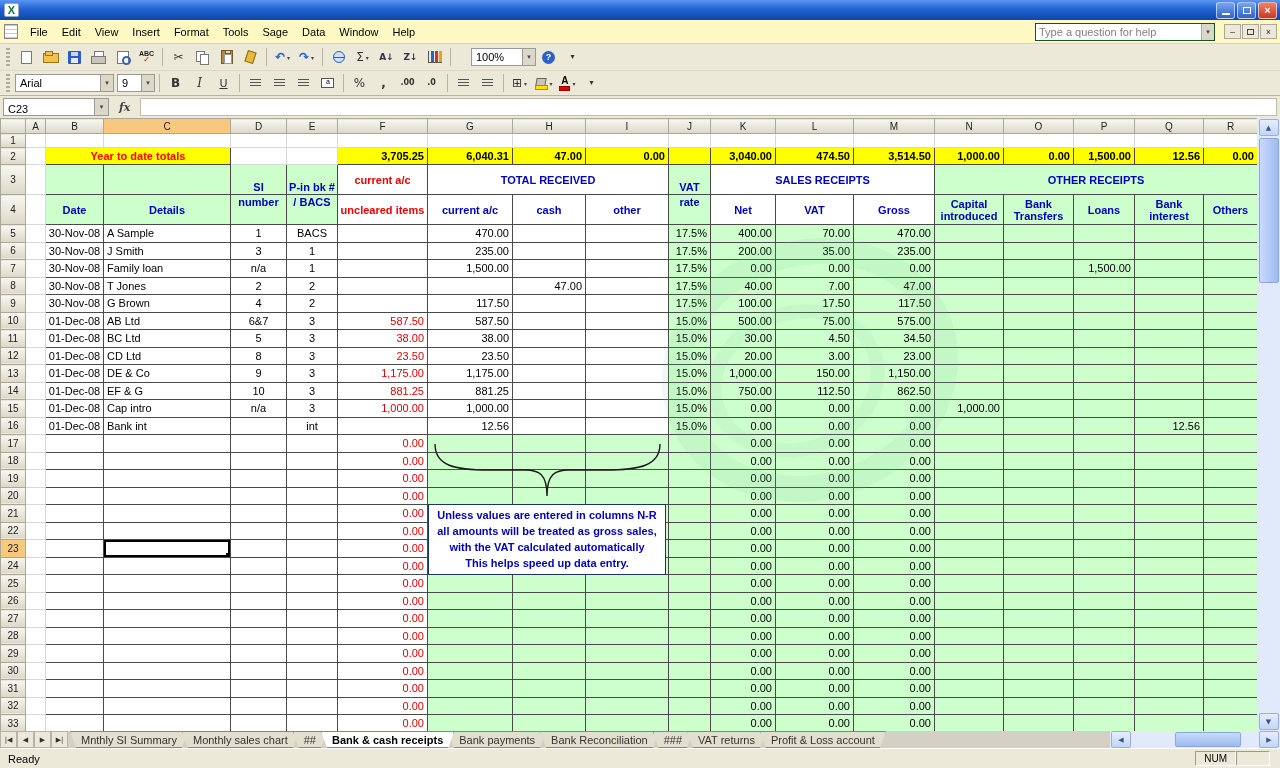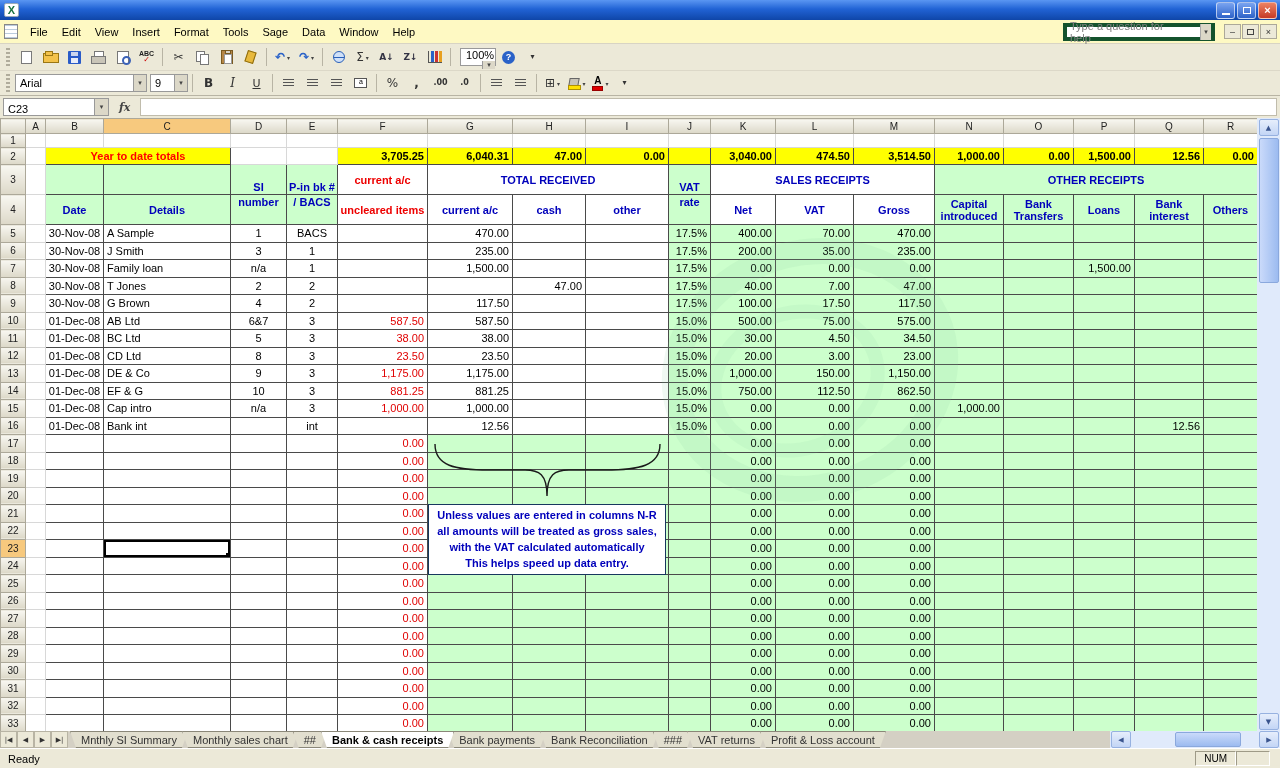--- a/index.html
+++ b/index.html
@@ -19,21 +19,21 @@
   .wb.close{background:linear-gradient(180deg,#ec8262,#c53a26);}
   .wb .dash{width:8px;height:2px;background:#fff;margin-top:7px;}
   .boxglyph{width:8px;height:7px;border:1px solid #fff;display:inline-block;}
 
   
   .menubar{position:absolute;left:0;top:20px;width:1280px;height:24px;background:#fef9c3;
     display:flex;align-items:center;padding-left:2px;border-bottom:1px solid #d8d4c4;}
   .sheeticon{width:14px;height:15px;background:#fff;border:1px solid #888;margin:0 5px 0 2px;
     background-image:repeating-linear-gradient(180deg,#bcd 0 1px,transparent 1px 4px);}
   .menu-item{padding:4px 7px;cursor:default;}
-  .help-box{margin-left:auto;width:152px;height:18px;background:#fff;border:4px solid #14532d;
+  .help-box{margin-left:auto;width:180px;height:18px;background:#fff;border:1px solid #14532d;
     color:#808080;display:flex;align-items:center;padding-left:3px;gap:32px;}
   .help-box .dd{margin-left:auto;width:13px;height:16px;background:#dcd8c8;border-left:1px solid #aaa;
     display:inline-flex;align-items:center;justify-content:center;font-size:7px;color:#444;}
   .mwb{display:flex;margin:0 3px 0 8px;}
   .mwb .sbx{width:17px;height:15px;border:1px solid #aca899;background:#ece9d8;margin-left:1px;
     display:inline-flex;align-items:center;justify-content:center;font-size:9px;color:#333;}
   .mwb .boxglyph{border-color:#444;width:7px;height:6px;}
 
   
   .toolbar{position:absolute;left:0;width:1280px;display:flex;align-items:center;gap:1px;
@@ -49,22 +49,22 @@
   .gly.srt{font-size:9px;font-weight:bold;color:#334;}
   .gly.b{font-weight:bold;font-size:12px;}
   .gly.it{font-style:italic;font-family:"DejaVu Serif",serif;font-size:12px;}
   .gly.un{text-decoration:underline;font-size:11px;}
   .gly.sm{font-size:8px;font-weight:bold;}
   .ddm{font-size:6px;color:#444;margin-left:2px;font-family:"DejaVu Sans",sans-serif;}
   .combo{height:18px;background:#fff;border:1px solid #999;display:inline-flex;align-items:center;
     padding-left:4px;font-size:11px;}
   .combo .dd{margin-left:auto;width:13px;height:16px;background:#dcd8c8;border-left:1px solid #999;
     display:inline-flex;align-items:center;justify-content:center;font-size:7px;color:#444;}
-  .zoom{width:36px;margin-left:5px;flex-direction:column;}
-  .font-combo{width:132px;}
+  .zoom{width:65px;margin-left:16px;}
+  .font-combo{width:99px;}
   .size-combo{width:38px;margin-left:2px;}
 
   
   .ic{display:inline-block;position:relative;}
   .i-new{width:11px;height:13px;background:#fff;border:1px solid #7a7a7a;}
   .i-open{width:16px;height:12px;}
   .i-open::before{content:"";position:absolute;left:0;bottom:0;width:14px;height:8px;background:#f3c24a;border:1px solid #9a7714;}
   .i-open::after{content:"";position:absolute;left:2px;bottom:7px;width:6px;height:3px;background:#f3c24a;border:1px solid #9a7714;}
   .i-save{width:13px;height:13px;background:#2a5bc8;border-radius:1px;}
   .i-save::before{content:"";position:absolute;top:1px;left:3px;width:7px;height:4px;background:#cdd6ee;}

